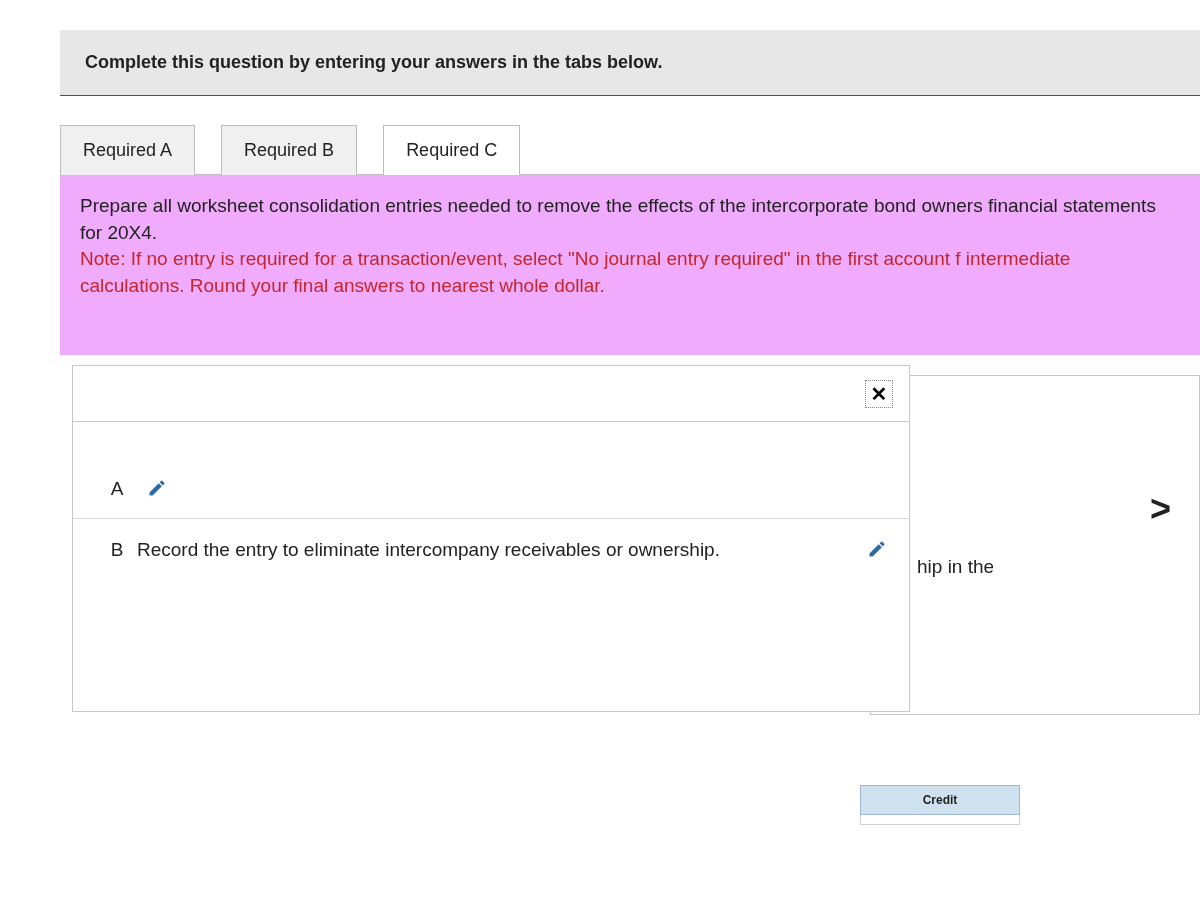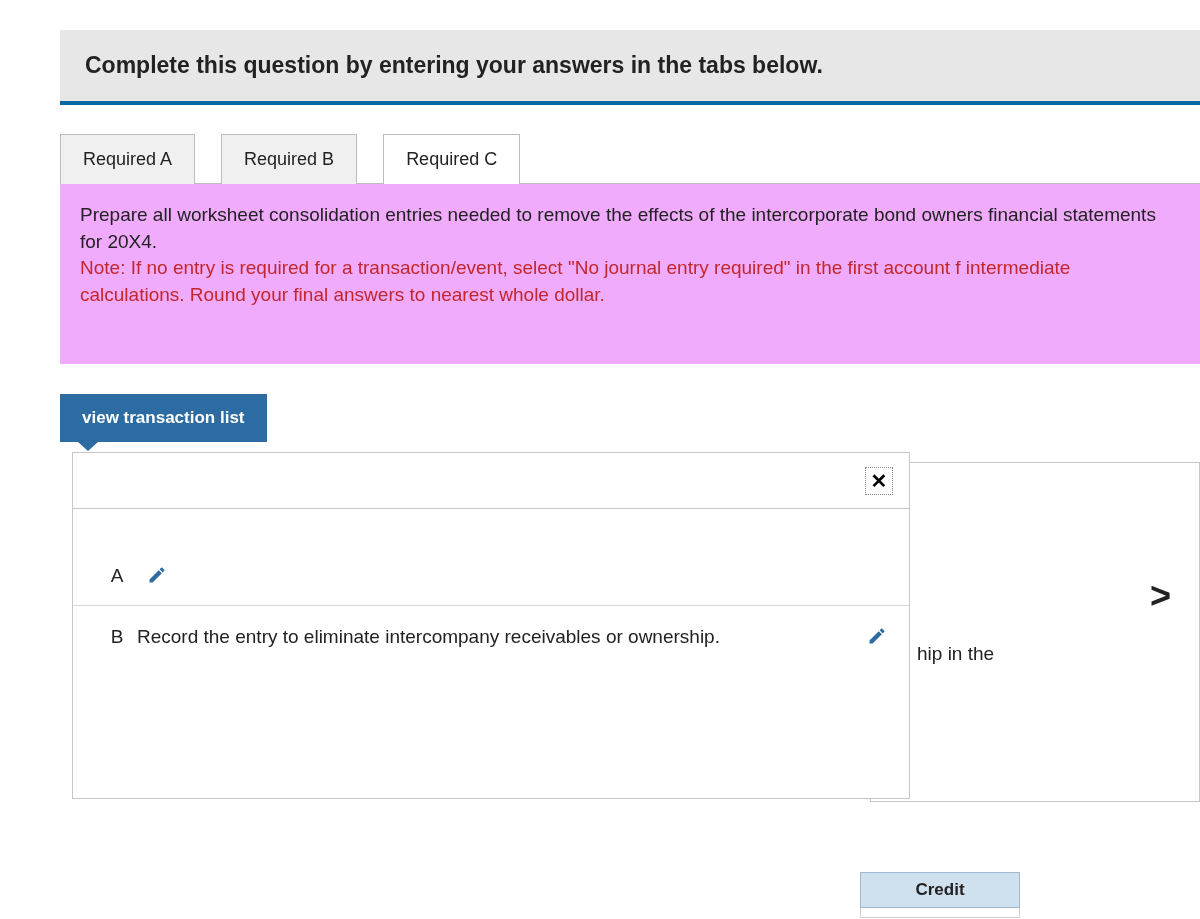--- a/index.html
+++ b/index.html
@@ -11,24 +11,24 @@
     background: #fff;
   }
   .page {
     width: 1200px;
     position: relative;
     padding: 0;
   }
   .instr-bar {
     margin: 30px 0 16px 60px;
     background: #e7e7e7;
-    border-bottom: 4px solid #0369a1;
+    border-bottom: 1px solid #0369a1;
     padding: 22px 25px;
     font-weight: bold;
-    font-size: 23px;
+    font-size: 18px;
   }
   .tabs-row {
     display: flex;
     margin: 28px 0 0 60px;
     align-items: flex-end;
     border-bottom: 1px solid #bdbdbd;
   }
   .tab {
     border: 1px solid #bdbdbd;
     border-bottom: none;
@@ -115,21 +115,21 @@
   .credit-bits {
     position: absolute;
     left: 800px;
     top: 420px;
   }
   .credit-head {
     width: 160px;
     text-align: center;
     background: #cfe0ee;
     border: 1px solid #9fb7cf;
-    font-size: 17px;
+    font-size: 12px;
     font-weight: bold;
     padding: 7px 0;
   }
   .credit-cell {
     width: 160px;
     height: 10px;
     border: 1px solid #cfcfcf;
     border-top: none;
     background: #fff;
   }
@@ -208,23 +208,20 @@
     <div class="tab active">Required C</div>
   </div>
 
   <div class="prompt-box">
     <span>Prepare all worksheet consolidation entries needed to remove the effects of the intercorporate bond owners</span>
     <span>financial statements for 20X4.</span><br>
     <span class="note">Note: If no entry is required for a transaction/event, select "No journal entry required" in the first account f</span>
     <span class="note">intermediate calculations. Round your final answers to nearest whole dollar.</span>
   </div>
 
-  <div class="vtl-wrap">
-    <div class="vtl">view transaction list</div>
-  </div>
 
   <div class="stage">
 
     <div class="bg-card">
       <div class="next">&gt;</div>
       <div class="bg-text">hip in the</div>
     </div>
 
     <div class="credit-bits">
       <div class="credit-head">Credit</div>

